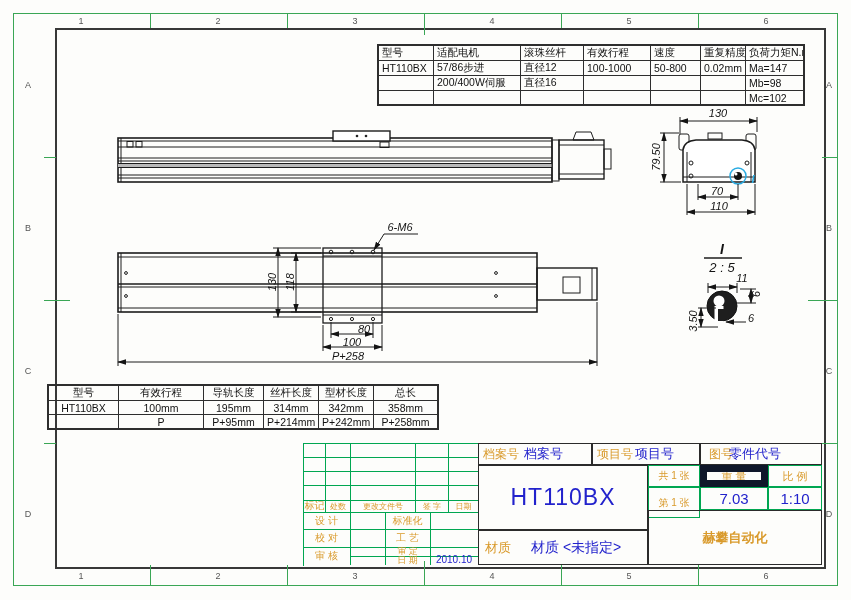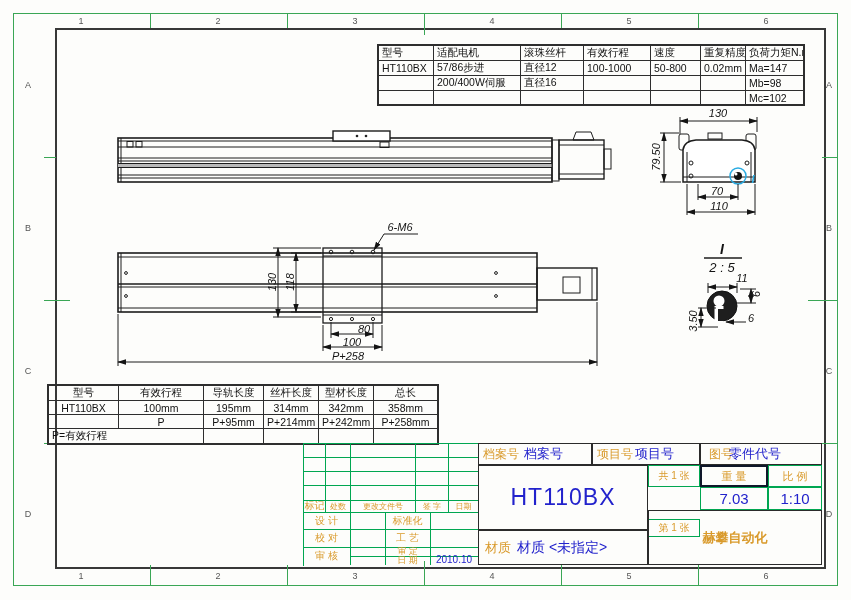--- a/index.html
+++ b/index.html
@@ -306,27 +306,20 @@
           <td>358mm</td>
     </tr>
     <tr>
       <td></td>
           <td>P</td>
       <td>P+95mm</td>
           <td>P+214mm</td>
       <td>P+242mm</td>
           <td>P+258mm</td>
     </tr>
-    <tr>
-      <td colspan="2" style="text-align:left;">P=有效行程</td>
-      <td></td>
-          <td></td>
-          <td></td>
-          <td></td>
-    </tr>
   </tbody>
     </table>
 
   <div class="abs" style="left:303px;top:443px;width:175px;height:122px;border-left:1px solid #00a651;border-top:1px solid #00a651;"></div>
   <div class="gl" style="left:303px;top:457px;width:175px;height:1px;"></div>
   <div class="gl" style="left:303px;top:471px;width:175px;height:1px;"></div>
   <div class="gl" style="left:303px;top:485px;width:175px;height:1px;"></div>
   <div class="gl" style="left:303px;top:500px;width:175px;height:1px;"></div>
   <div class="gl" style="left:303px;top:512px;width:175px;height:1px;"></div>
   <div class="gl" style="left:303px;top:529px;width:175px;height:1px;"></div>
@@ -365,27 +358,27 @@
     <span class="ol" style="font-size:12px;margin-left:8px;">图号</span>
     <span class="bv" style="font-size:13px;margin-left:-4px;">零件代号</span>
   </div>
 
   <div class="cell cc" style="left:478px;top:465px;width:170px;height:65px;border:1px solid #2b2b2b;">
     <span class="bv" style="font-size:23px;letter-spacing:1px;">HT110BX</span>
   </div>
 
   <div class="cell" style="left:478px;top:530px;width:170px;height:35px;border:1px solid #2b2b2b;">
     <span class="ol" style="font-size:13px;margin-left:6px;">材质</span>
-    <span class="bv" style="font-size:14px;margin-left:6px;">材质 &lt;未指定&gt;</span>
+    <span class="bv" style="font-size:14px;margin-left:20px;">材质 &lt;未指定&gt;</span>
   </div>
 
   <div class="cell cc ol" style="left:648px;top:465px;width:52px;height:22px;border:1px solid #00a651;font-size:10px;">共 1 张</div>
-  <div class="cell cc ol" style="left:700px;top:465px;width:68px;height:22px;border:2px solid #0f172a;font-size:11px;">重 量</div>
+  <div class="cell cc ol" style="left:700px;top:465px;width:68px;height:22px;border:7px solid #0f172a;font-size:11px;">重 量</div>
   <div class="cell cc ol" style="left:768px;top:465px;width:54px;height:22px;border:1px solid #00a651;font-size:11px;">比 例</div>
-  <div class="cell cc ol" style="left:648px;top:487px;width:52px;height:18px;border:1px solid #00a651;font-size:10px;margin-top:32px;">第 1 张</div>
+  <div class="cell cc ol" style="left:648px;top:487px;width:52px;height:31px;border:1px solid #00a651;font-size:10px;">第 1 张</div>
   <div class="cell cc bv" style="left:700px;top:487px;width:68px;height:23px;border:1px solid #00a651;font-size:15px;">7.03</div>
   <div class="cell cc bv" style="left:768px;top:487px;width:54px;height:23px;border:1px solid #00a651;font-size:15px;">1:10</div>
 
   <div class="cell cc" style="left:648px;top:510px;width:174px;height:55px;border:1px solid #2b2b2b;">
     <span class="ol" style="font-size:13px;font-weight:bold;">赫攀自动化</span>
   </div>
 
 </div>
 
 </body></html>

